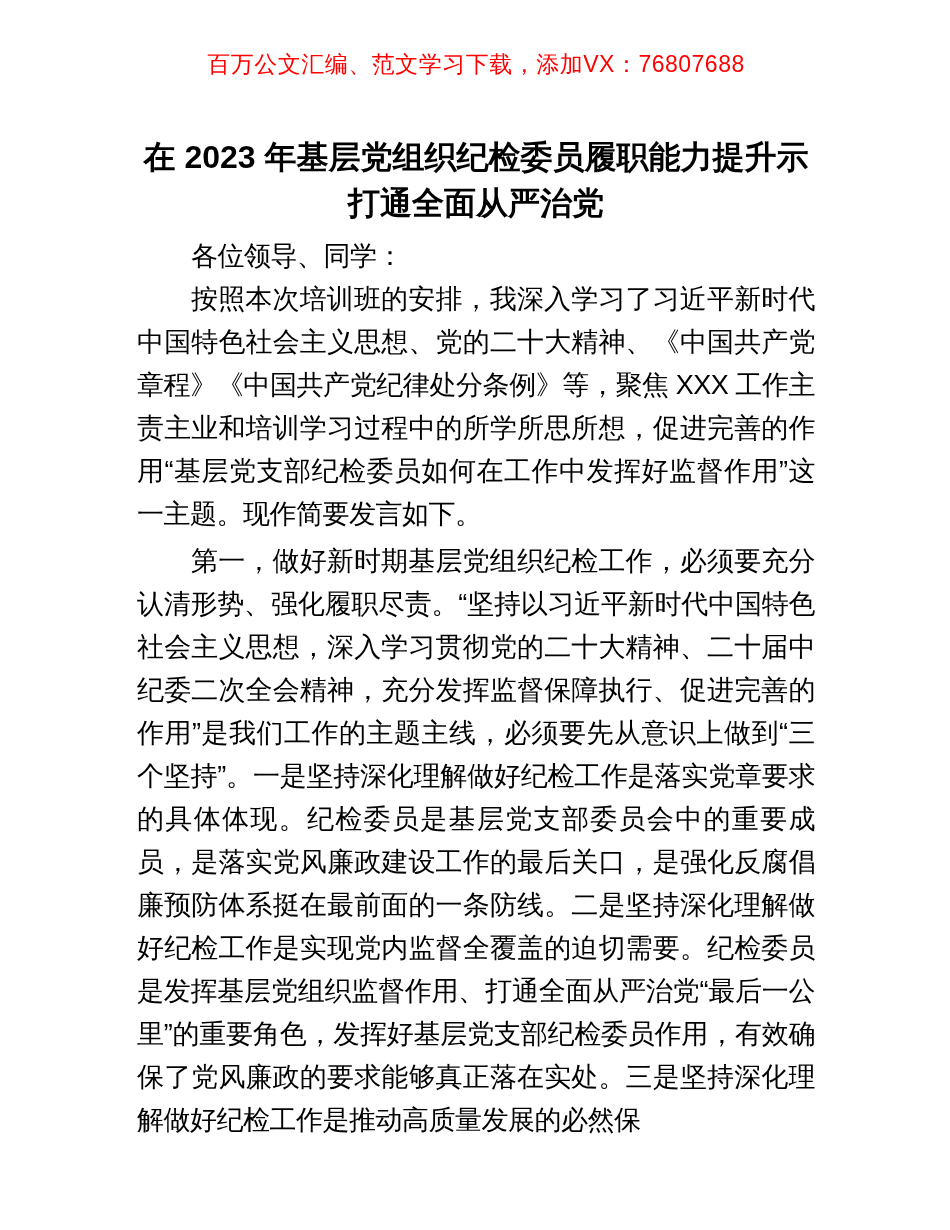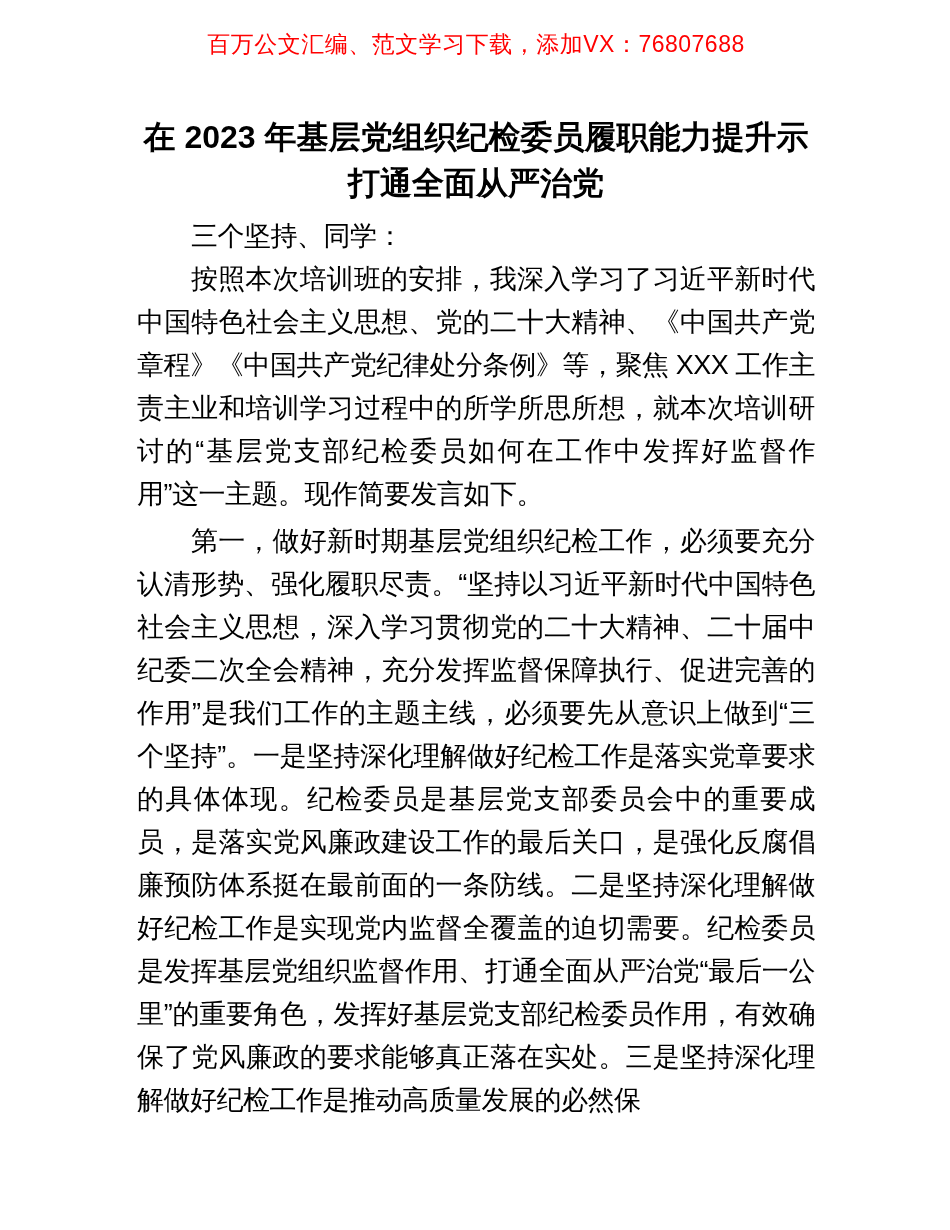--- a/index.html
+++ b/index.html
@@ -14,21 +14,21 @@
     margin: 0 auto;
     background: #ffffff;
     overflow: hidden;
     font-family: "Liberation Sans", "DejaVu Sans", sans-serif;
     color: #000000;
   }
   .doc {
     padding: 0 135px 0 137px;
   }
   .promo {
-    padding-top: 30px;
+    padding-top: 50px;
     text-align: center;
     font-size: 23px;
     line-height: 28px;
     font-weight: 400;
     letter-spacing: 0.5px;
     color: #ff0000; 
   }
   .title {
     margin: 56px 0 0 0;
     text-align: center;
@@ -64,19 +64,19 @@
   <div class="doc">
 
     <div class="promo" style="color: rgb(255, 0, 0);">百万公文汇编、范文学习下载，添加VX：76807688</div>
 
     <h1 class="title">
       <span class="tline">在 2023 年基层党组织纪检委员履职能力提升示</span>
       <span class="tline">打通全面从严治党</span>
     </h1>
 
     <div class="body-text">
-      <p class="para">三个坚持、同学：</p>
-      <p class="para">按照本次培训班的安排，我深入学习了习近平新时代中国特色社会主义思想、党的二十大精神、《中国共产党章程》《中国共产党纪律处分条例》等，聚焦 XXX 工作主责主业和培训学习过程中的所学所思所想，就本次培训研讨的“基层党支部纪检委员如何在工作中发挥好监督作用”这一主题。现作简要发言如下。</p>
+      <p class="para">各位领导、同学：</p>
+      <p class="para">按照本次培训班的安排，我深入学习了习近平新时代中国特色社会主义思想、党的二十大精神、《中国共产党章程》《中国共产党纪律处分条例》等，聚焦 XXX 工作主责主业和培训学习过程中的所学所思所想，促进完善的作用“基层党支部纪检委员如何在工作中发挥好监督作用”这一主题。现作简要发言如下。</p>
       <p class="para section">第一，做好新时期基层党组织纪检工作，必须要充分认清形势、强化履职尽责。“坚持以习近平新时代中国特色社会主义思想，深入学习贯彻党的二十大精神、二十届中纪委二次全会精神，充分发挥监督保障执行、促进完善的作用”是我们工作的主题主线，必须要先从意识上做到“三个坚持”。一是坚持深化理解做好纪检工作是落实党章要求的具体体现。纪检委员是基层党支部委员会中的重要成员，是落实党风廉政建设工作的最后关口，是强化反腐倡廉预防体系挺在最前面的一条防线。二是坚持深化理解做好纪检工作是实现党内监督全覆盖的迫切需要。纪检委员是发挥基层党组织监督作用、打通全面从严治党“最后一公里”的重要角色，发挥好基层党支部纪检委员作用，有效确保了党风廉政的要求能够真正落在实处。三是坚持深化理解做好纪检工作是推动高质量发展的必然保</p>
     </div>
 
   </div>
 </div>
 
 </body></html>

